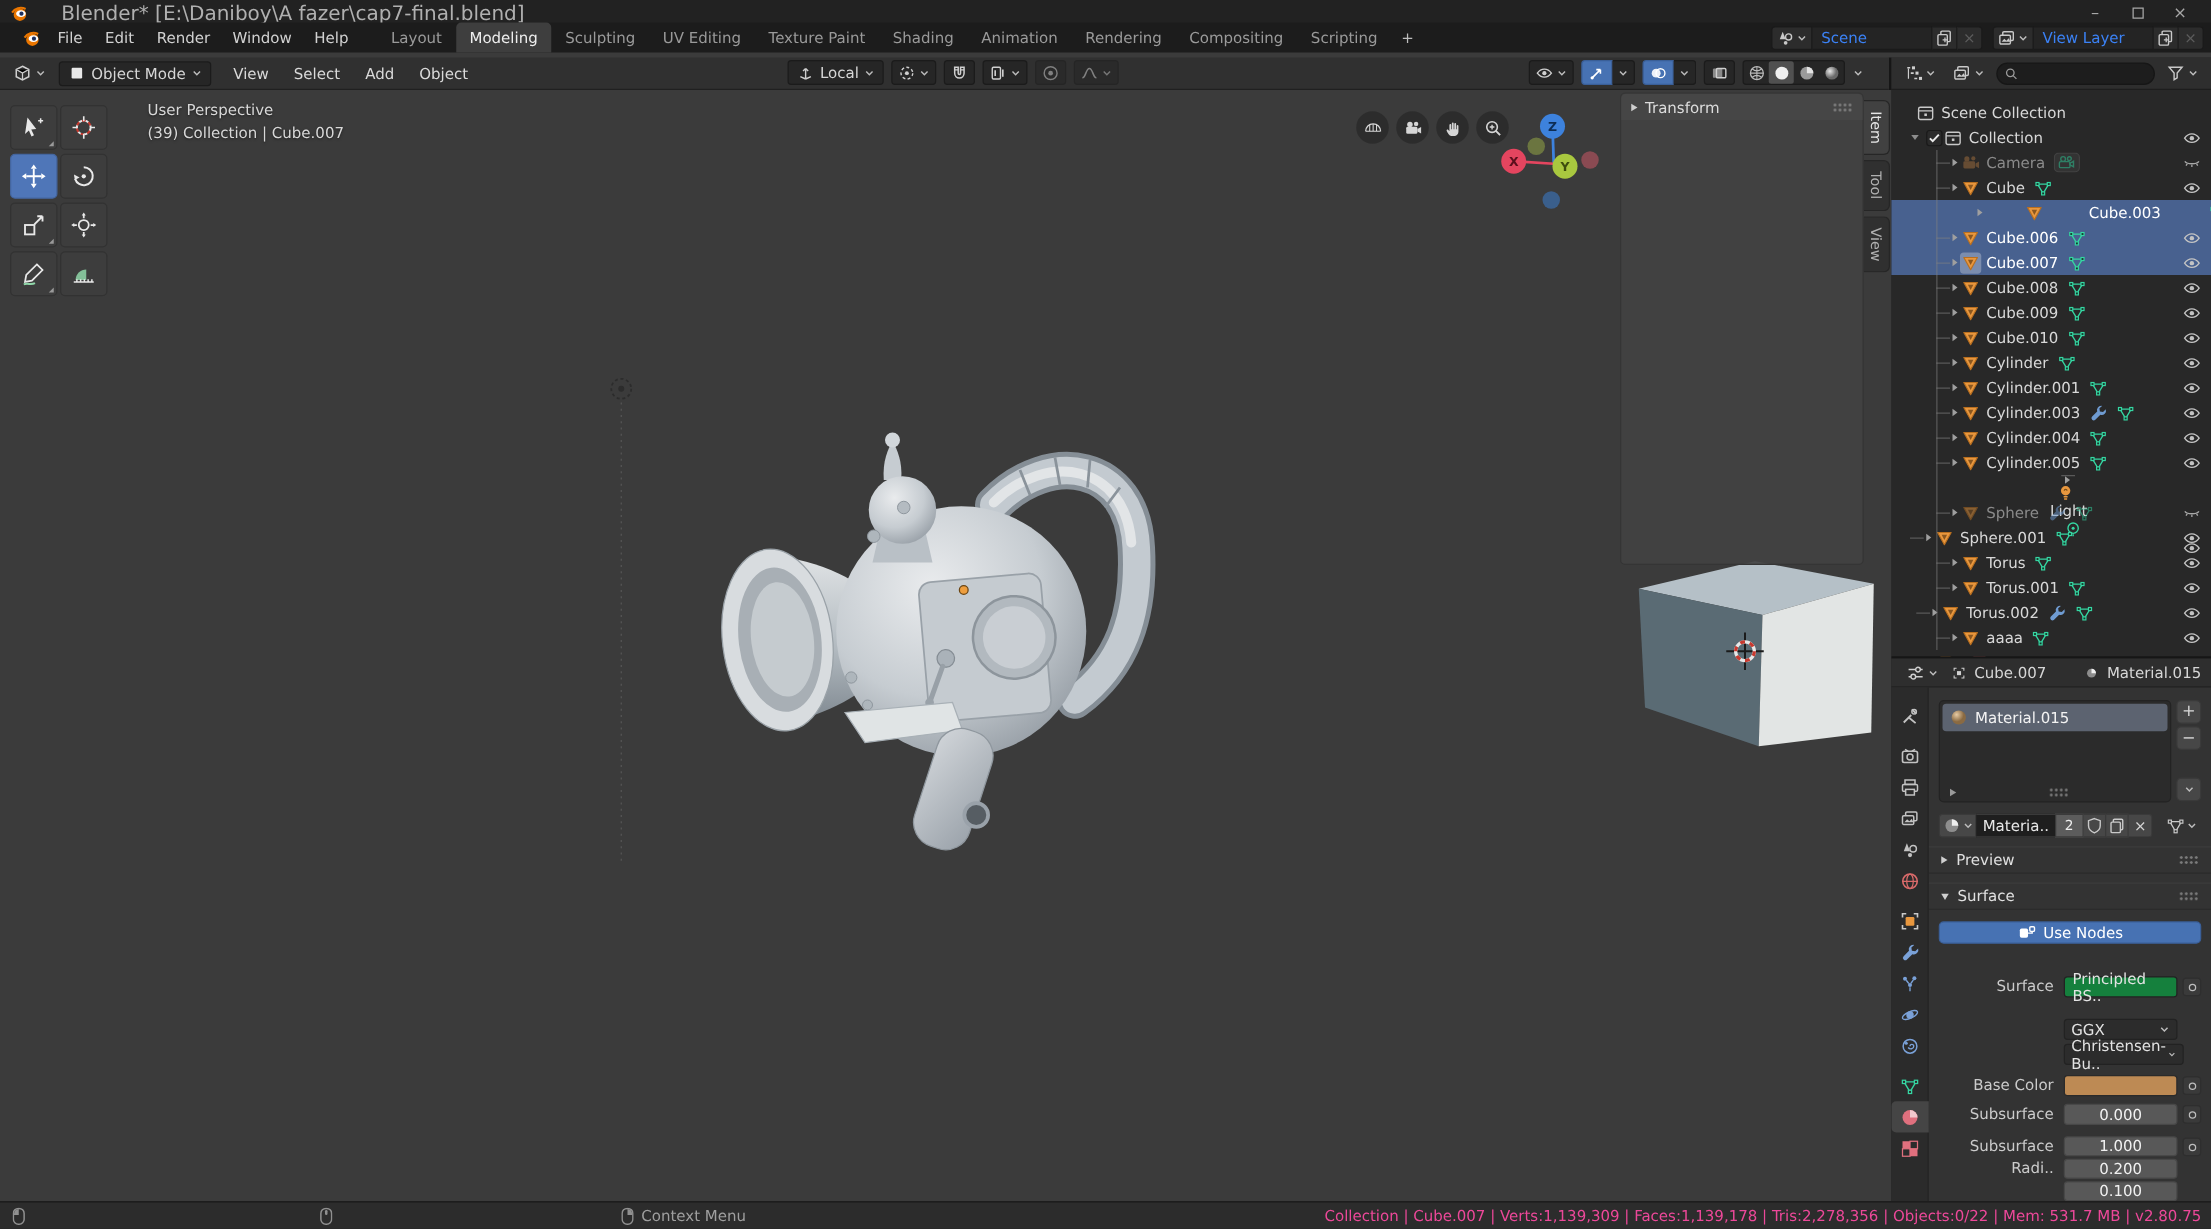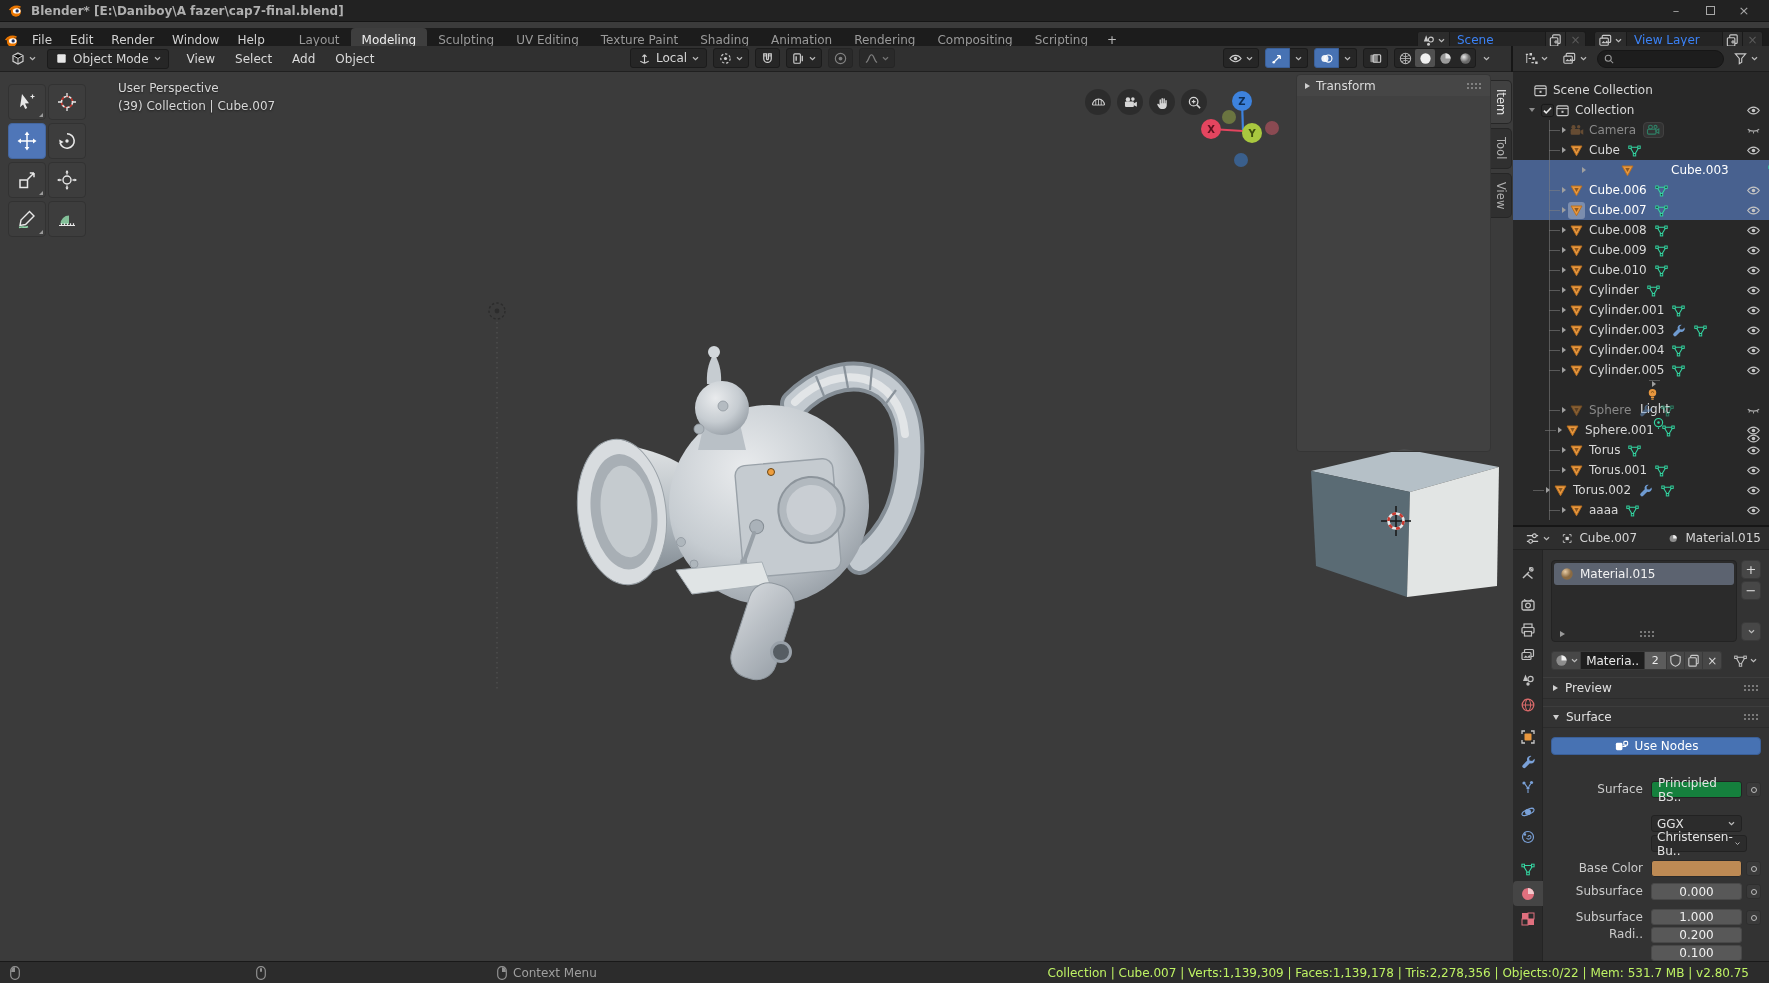--- a/index.html
+++ b/index.html
@@ -2,27 +2,27 @@
 <html><head>
 <meta charset="utf-8">
 <style>
   * { margin:0; padding:0; box-sizing:border-box; }
   html,body { background:#111; }
   body { font-family:"DejaVu Sans", sans-serif; font-size:12px; color:#d6d6d6; }
   #app { position:relative; width:1769px; height:983px; overflow:hidden; background:#3b3b3b; user-select:none; }
 
   
   #titlebar { position:absolute; left:0; top:0; width:100%; height:22px; background:#222222; display:flex; align-items:center; padding:0 8px; border-bottom:1px solid #151515;}
-  #titlebar .title { color:#b0b0b0; margin-left:8px; font-size:12px;font-weight:bold; }
+  #titlebar .title { color:#b0b0b0; margin-left:26px; font-size:16px; }
   #winctl { margin-left:auto; display:flex; }
   #winctl .wbtn { width:34px; height:20px; display:flex; align-items:center; justify-content:center; color:#a8a8a8; font-size:13px; }
   #winctl .boxglyph { width:9px; height:9px; border:1.2px solid #a8a8a8; }
 
   
-  #topbar { position:absolute; left:0; top:28px; width:100%; height:24px; background:#1c1c1c; display:flex; align-items:stretch; padding-left:0; }
+  #topbar { position:absolute; left:0; top:18px; width:100%; height:24px; background:#1c1c1c; display:flex; align-items:stretch; padding-left:14px; }
   #topbar .menu { padding:0 9px; display:flex; align-items:center; color:#d2d2d2; }
   .wtabs { display:flex; margin-left:14px; }
   .wtab { padding:0 11px; display:flex; align-items:center; color:#9a9a9a; }
   .wtab.active { background:#3e3e3e; color:#eeeeee; border-radius:4px 4px 0 0; }
   .wtab.plus { color:#bdbdbd; padding:0 8px; }
   #tb-right { margin-left:auto; display:flex; align-items:center; gap:8px; padding-right:6px; }
   .idblock { display:flex; align-items:center; height:19px; }
   .idblock .iconbox { background:#2c2c2c; border:1px solid #1a1a1a; border-radius:3px 0 0 3px; height:19px; display:flex; align-items:center; padding:0 3px; gap:1px; }
   .idblock .field { background:#242424; border:1px solid #1a1a1a; border-left:none; height:19px; display:flex; align-items:center; padding:0 7px; min-width:96px; color:#3b82f6; }
   .idblock .mini { background:#2c2c2c; border:1px solid #1a1a1a; border-left:none; height:19px; width:20px; display:flex; align-items:center; justify-content:center; color:#c7c7c7; }
@@ -140,21 +140,21 @@
   .frow .dec { width:15px; height:15px; margin:1px 0 0 4px; background:#3a3a3a; border:1px solid #2e2e2e; border-radius:3px; display:flex; align-items:center; justify-content:center; flex-shrink:0; }
   .frow .dec i { width:6px; height:6px; border:1.2px solid #bdbdbd; border-radius:50%; }
   .frow .dec.blank { visibility:hidden; }
   .vstack { flex:1; display:flex; flex-direction:column; gap:2px; }
   .vstack .fwidget { width:100%; }
 
   
   #statusbar { position:absolute; left:0; bottom:0; width:100%; height:22px; background:#2c2c2c; border-top:1px solid #191919; display:flex; align-items:center; color:#9f9f9f; }
   .sbitem { display:flex; align-items:flex-end; gap:6px; }
   .sbitem.m1 { margin-left:10px; } .sbitem.m2 { margin-left:230px; } .sbitem.m3 { margin-left:225px; }
-  #sbright { margin-left:auto; padding-right:20px; color:#bef264; }
+  #sbright { margin-left:auto; padding-right:8px; color:#ec4899; }
 </style>
 </head>
 <body>
 
 <div id="app">
 
   <div id="titlebar">
     <svg width="15" height="15" viewBox="0 0 18 18">
         <path d="M2 8.5C4.5 4.5 10 2.5 15 5" stroke="#ea7600" stroke-width="2" fill="none"></path>
         <circle cx="9.5" cy="10.5" r="6" fill="#ea7600"></circle>
@@ -1070,21 +1070,21 @@
                   <rect x="6.7" y="11.2" width="2.6" height="2.6" fill="#17382c" stroke="#35d6a2" stroke-width="1"></rect>
                 </svg>
               </span>
               <span class="eye">
                 <svg class="ic" viewBox="0 0 16 16">
                   <path d="M2 6.5c2.2 2.8 9.8 2.8 12 0" fill="none" stroke="#a8a8a8" stroke-width="1.3"></path>
                   <path d="M4 8.6l-1 1.6M8 9.4v1.9M12 8.6l1 1.6" stroke="#a8a8a8" stroke-width="1.1"></path>
                 </svg>
               </span>
             </div>
-            <div class="olrow" style="padding-left: 32px;">
+            <div class="olrow" style="padding-left: 15px;">
               <span class="twig"></span>
               <span class="caretR"></span>
               <span class="oic">
                 <svg class="ic" viewBox="0 0 16 16">
                   <path d="M2.2 3.2h11.6L8 13.6z" fill="#e8973e" stroke="#b96f1f" stroke-width="1" stroke-linejoin="round"></path>
                   <path d="M5.7 5.2h4.6L8 9.6z" fill="rgba(60,35,8,.55)"></path>
                 </svg>
               </span>
               <span class="ollabel">Sphere.001</span>
               <span class="dicon">

